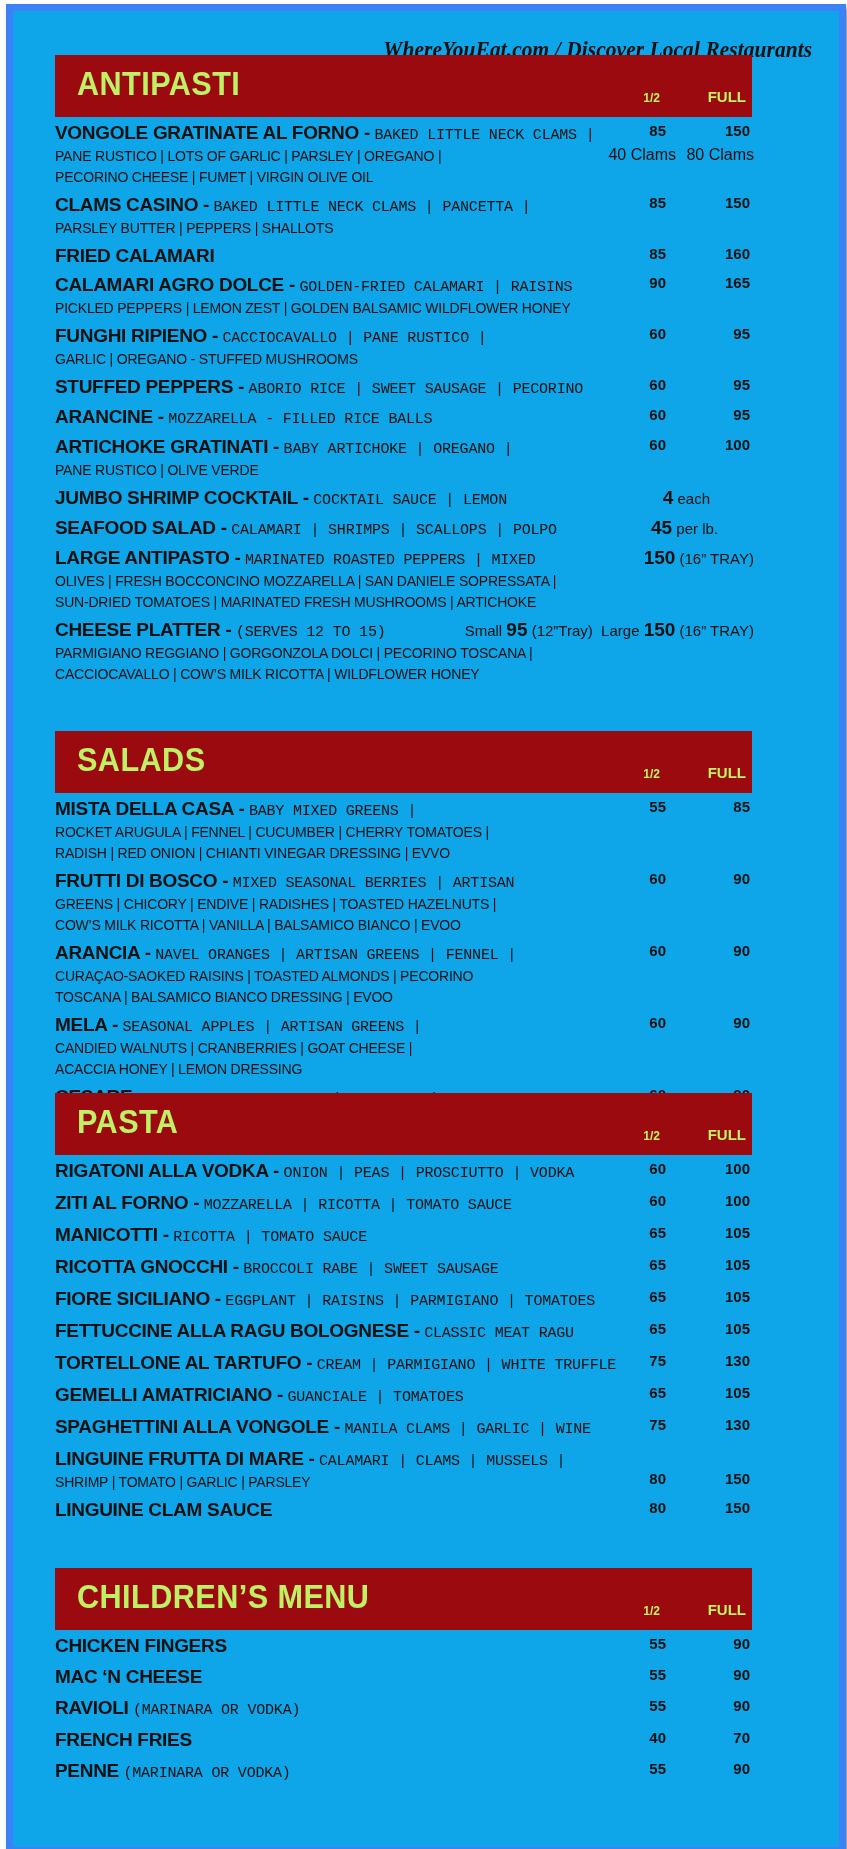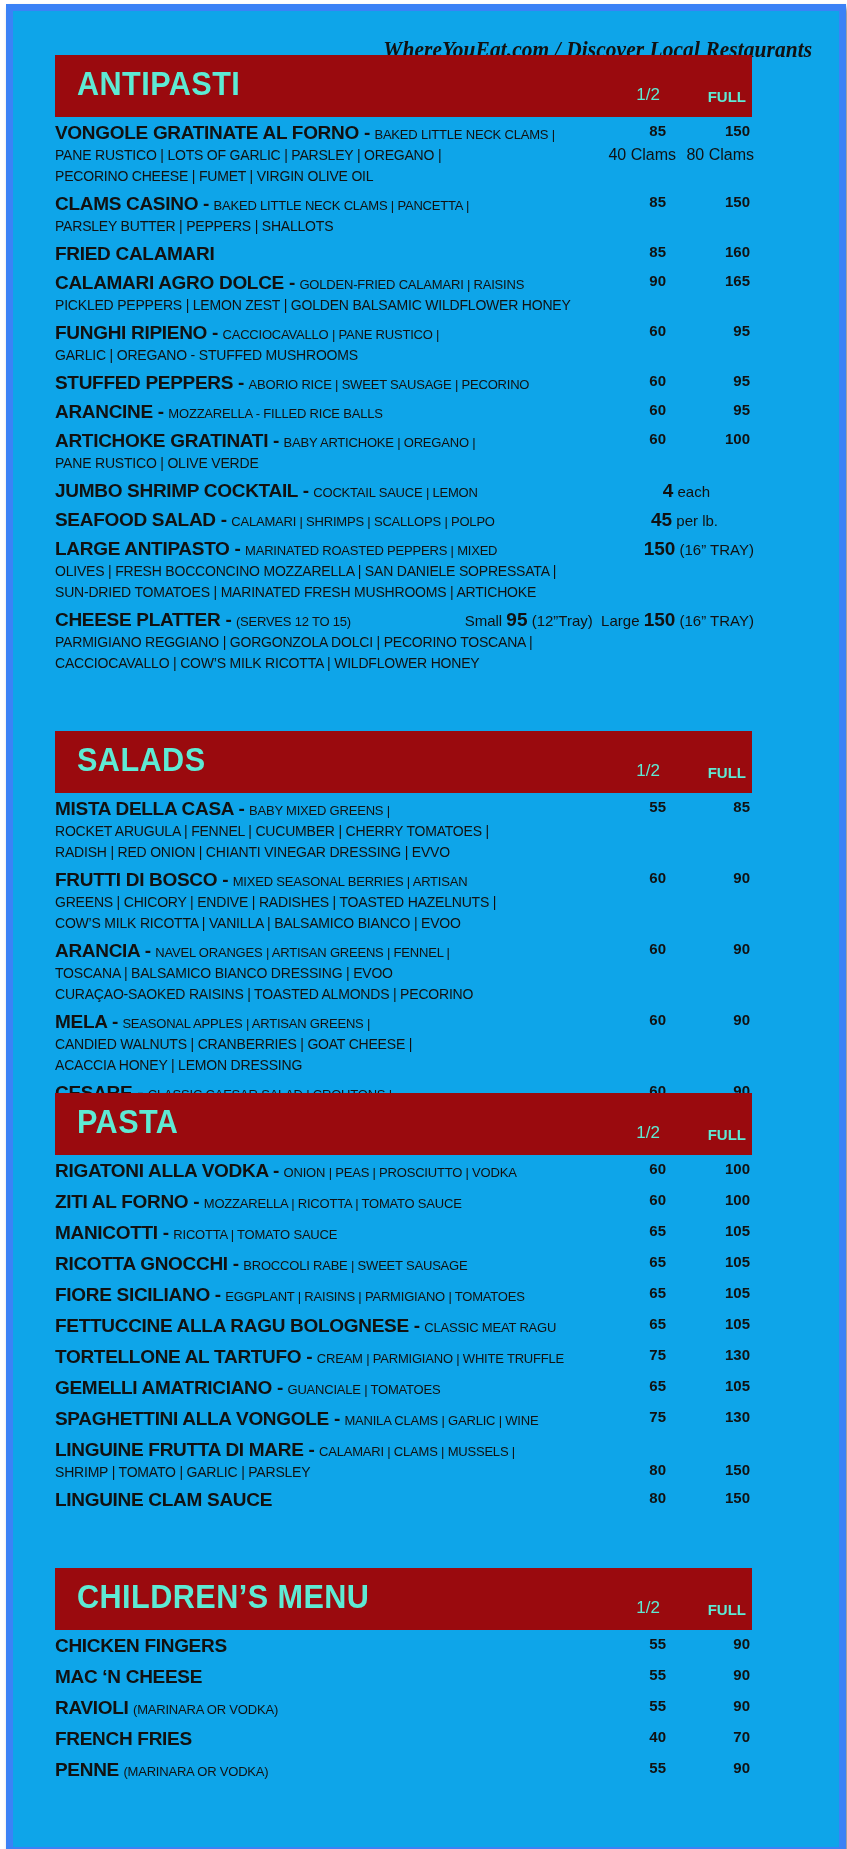--- a/index.html
+++ b/index.html
@@ -12,32 +12,32 @@
     background: #0ea5e9; border: 7px solid #3b82f6;
     box-shadow: 3px 4px 5px rgba(0,0,0,0.45);
   }
   .watermark {
     position: absolute; right: 27px; top: 26px;
     font-family: "Liberation Serif", "DejaVu Serif", serif; font-style: italic; font-weight: bold;
     font-size: 23px; color: #111; letter-spacing: 0.1px; transform: scaleX(0.93); transform-origin: right center;
   }
   .content { position: absolute; left: 55px; width: 697px; }
   .band {
-    background: #9a0a0e; height: 62px; position: relative; color: #5eead4;
+    background: #9a0a0e; height: 62px; position: relative; color: #bef264;
   }
   .band .title {
     position: absolute; left: 22px; top: 9px; font-weight: bold; font-size: 34px; letter-spacing: 0.5px;
     transform: scaleX(0.9); transform-origin: left center;
   }
-  .band .col-half { position: absolute; right: 92px; bottom: 12px; font-weight: normal; font-size: 17px; }
+  .band .col-half { position: absolute; right: 92px; bottom: 12px; font-weight: bold; font-size: 12px; }
   .band .col-full { position: absolute; right: 6px; bottom: 12px; font-weight: bold; font-size: 15px; }
   .item { position: relative; padding-right: 120px; margin-top: 6px; }
   .item.tight { margin-top: 5px; }
   .item .name { font-weight: bold; font-size: 19px; letter-spacing: -0.3px; }
-  .item .desc { font-size: 13px; letter-spacing: -0.2px; line-height: 21px; }
+  .item .desc { font-size: 15px; letter-spacing: -0.2px; line-height: 21px; font-family: Liberation Mono, monospace; }
   .item .line { line-height: 22px; white-space: nowrap; }
   .item .cont { font-size: 14px; line-height: 21px; white-space: nowrap; letter-spacing: -0.2px; }
   .price-half, .price-full {
     position: absolute; top: 0; font-weight: bold; font-size: 15px; text-align: right;
   }
   .price-half { right: 86px; width: 50px; }
   .price-full { right: 2px; width: 70px; }
   .sub-half, .sub-full { position: absolute; top: 24px; font-size: 16px; text-align: right; }
   .sub-half { right: 76px; width: 70px; }
   .sub-full { right: -2px; width: 80px; }
@@ -161,22 +161,22 @@
   <div class="item">
     <div class="line"><span class="name">FRUTTI DI BOSCO -</span> <span class="desc">MIXED SEASONAL BERRIES  |  ARTISAN</span></div>
     <div class="cont">GREENS  |  CHICORY  |  ENDIVE  |  RADISHES  |  TOASTED HAZELNUTS  |</div>
     <div class="cont">COW’S MILK RICOTTA  |  VANILLA  |  BALSAMICO BIANCO  |  EVOO</div>
     <span class="price-half">60</span>
     <span class="price-full">90</span>
   </div>
 
   <div class="item">
     <div class="line"><span class="name">ARANCIA -</span> <span class="desc">NAVEL ORANGES  |  ARTISAN GREENS  |  FENNEL  |</span></div>
+    <div class="cont">CURAÇAO-SAOKED RAISINS  |  TOASTED ALMONDS  |  PECORINO</div>
     <div class="cont">TOSCANA  |  BALSAMICO BIANCO DRESSING  |  EVOO</div>
-    <div class="cont">CURAÇAO-SAOKED RAISINS  |  TOASTED ALMONDS  |  PECORINO</div>
     <span class="price-half">60</span>
     <span class="price-full">90</span>
   </div>
 
   <div class="item">
     <div class="line"><span class="name">MELA -</span> <span class="desc">SEASONAL APPLES  |  ARTISAN GREENS  |</span></div>
     <div class="cont">CANDIED WALNUTS  |  CRANBERRIES  |  GOAT CHEESE  |</div>
     <div class="cont">ACACCIA HONEY  |  LEMON DRESSING</div>
     <span class="price-half">60</span>
     <span class="price-full">90</span>

